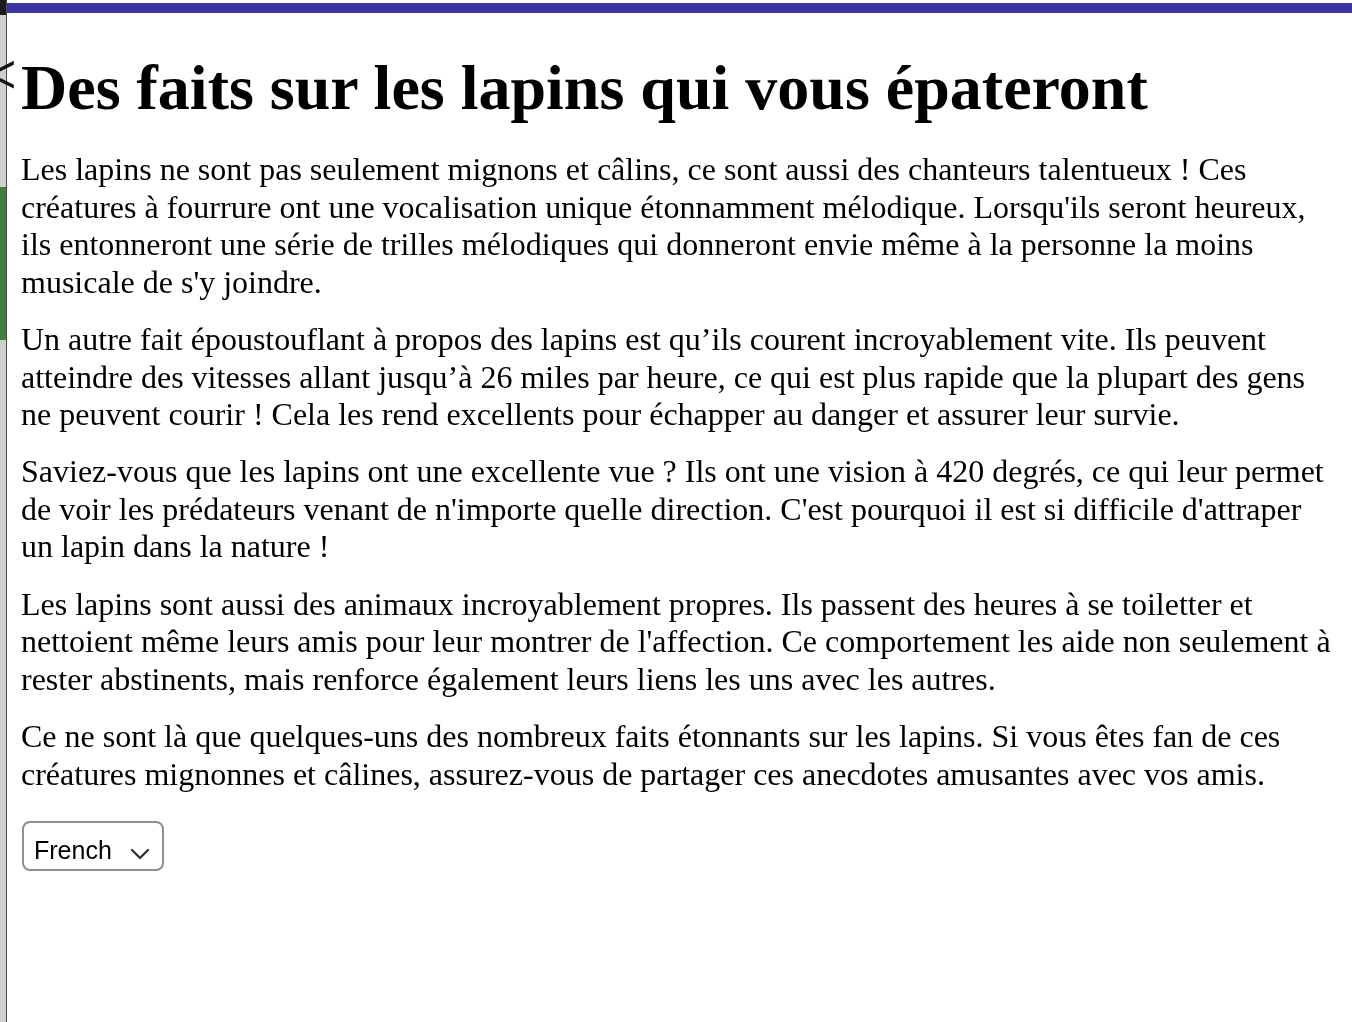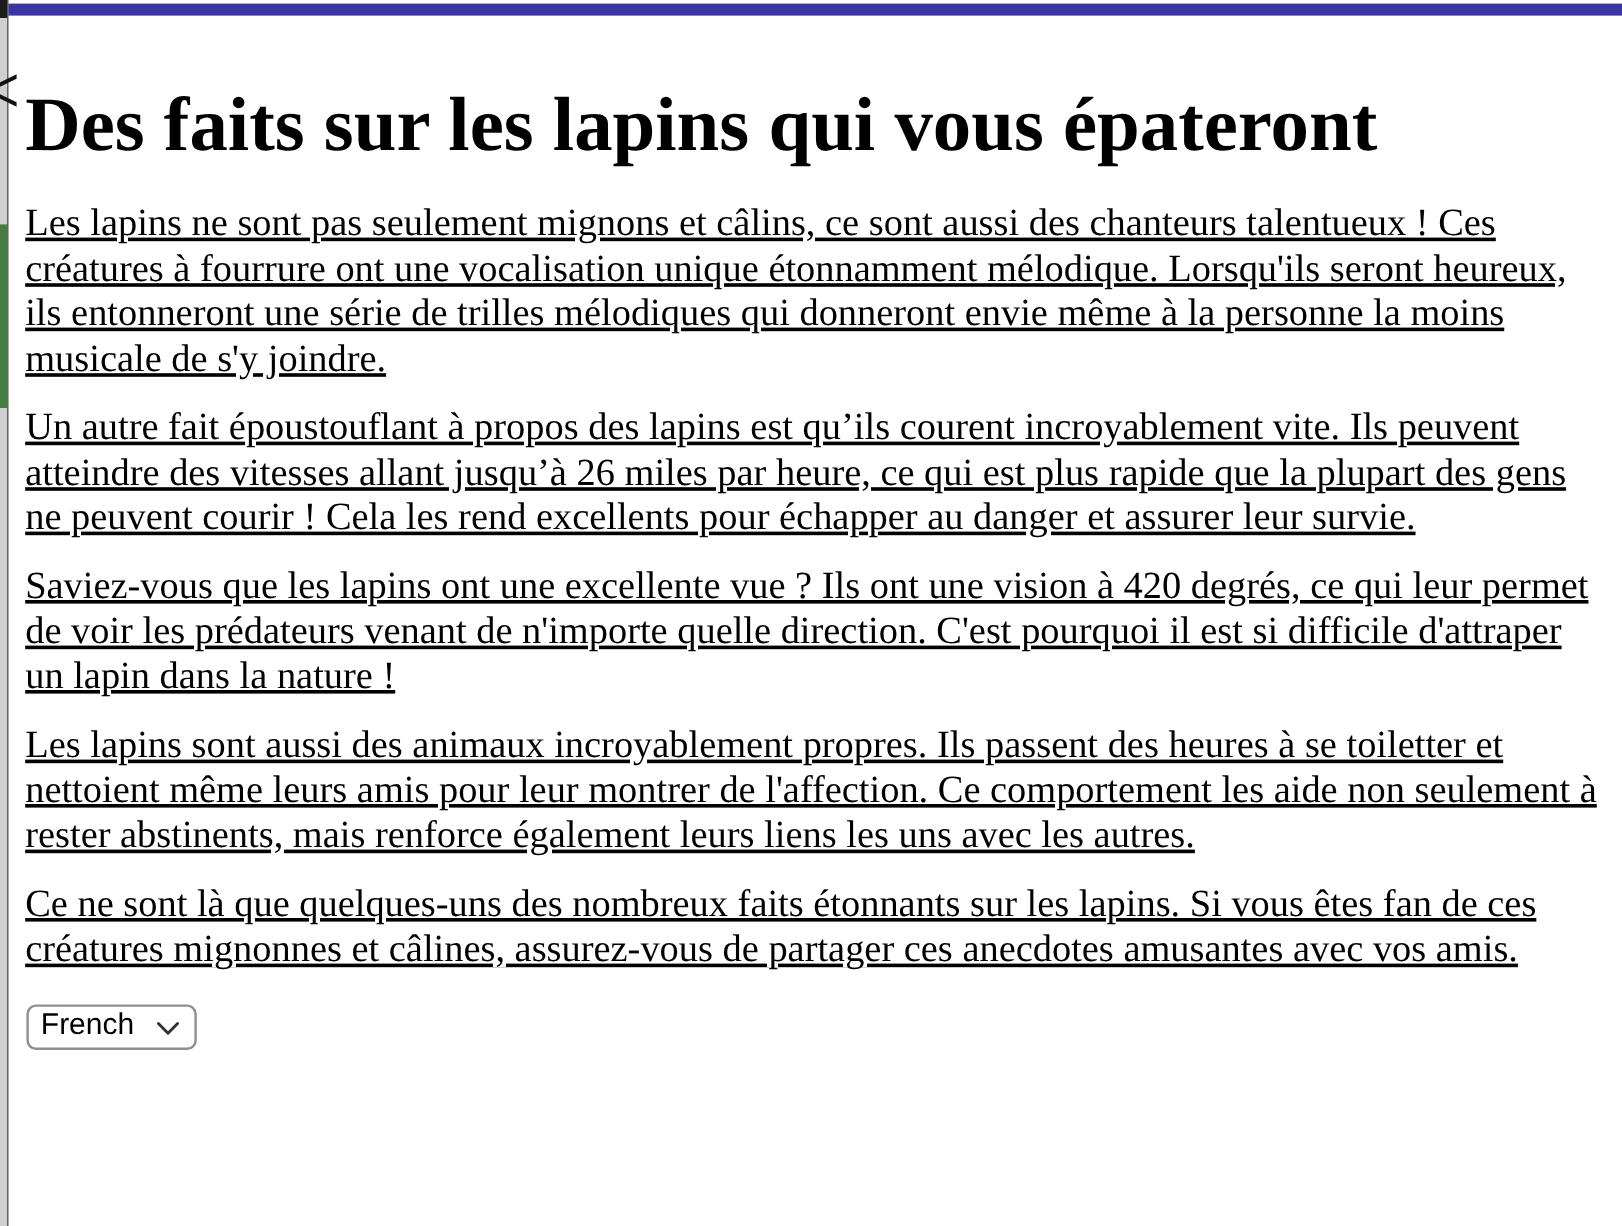--- a/index.html
+++ b/index.html
@@ -65,40 +65,39 @@
     position: absolute;
     top: 13px;
     left: 7px;
     right: 0;
     padding: 0 10px 0 14px;
   }
   h1.page-title {
     font-size: 64px;
     font-weight: bold;
     color: #000000;
-    margin: 56px 0 28px 0;
+    margin: 40px 0 28px 0;
     line-height: 1.1;
     letter-spacing: 0px;
   }
   p.body-par {
     font-size: 32px;
     line-height: 1.17;
     color: #000000;
     margin: 20px 0;
     max-width: 1318px;
-    text-decoration: underline;
   }
   
   .lang-select {
     display: inline-flex;
     align-items: center;
     gap: 18px;
     margin: 8px 0 0 1px;
     height: 32px;
-    padding: 0 12px 2px 10px;
+    padding: 12px 12px 2px 10px;
     background: #ffffff;
     border: 2px solid #8e8e8e;
     border-radius: 8px;
     font-family: "Liberation Sans", sans-serif;
     font-size: 25px;
     color: #000000;
     cursor: pointer;
     user-select: none;
   }
   .lang-select .chev {

